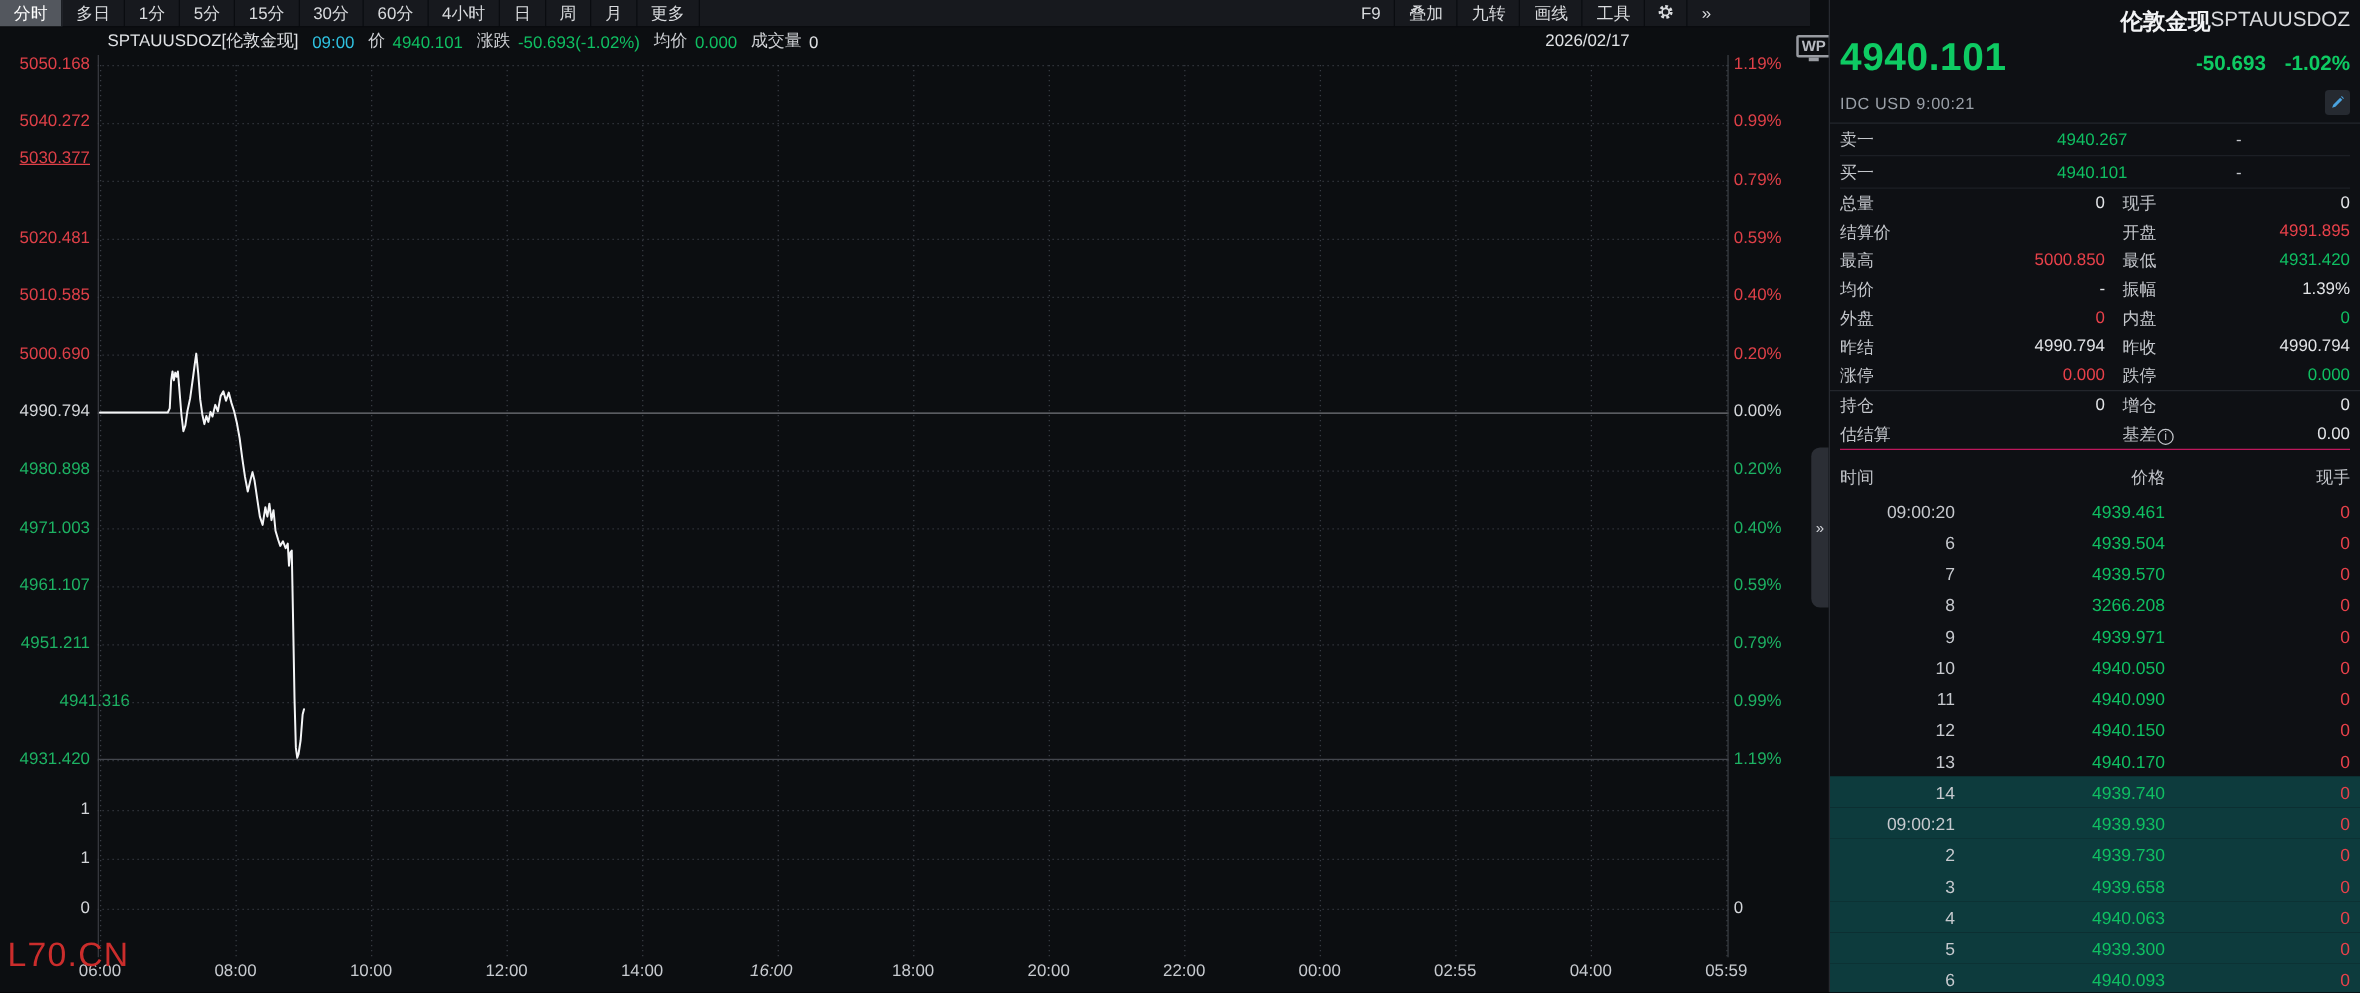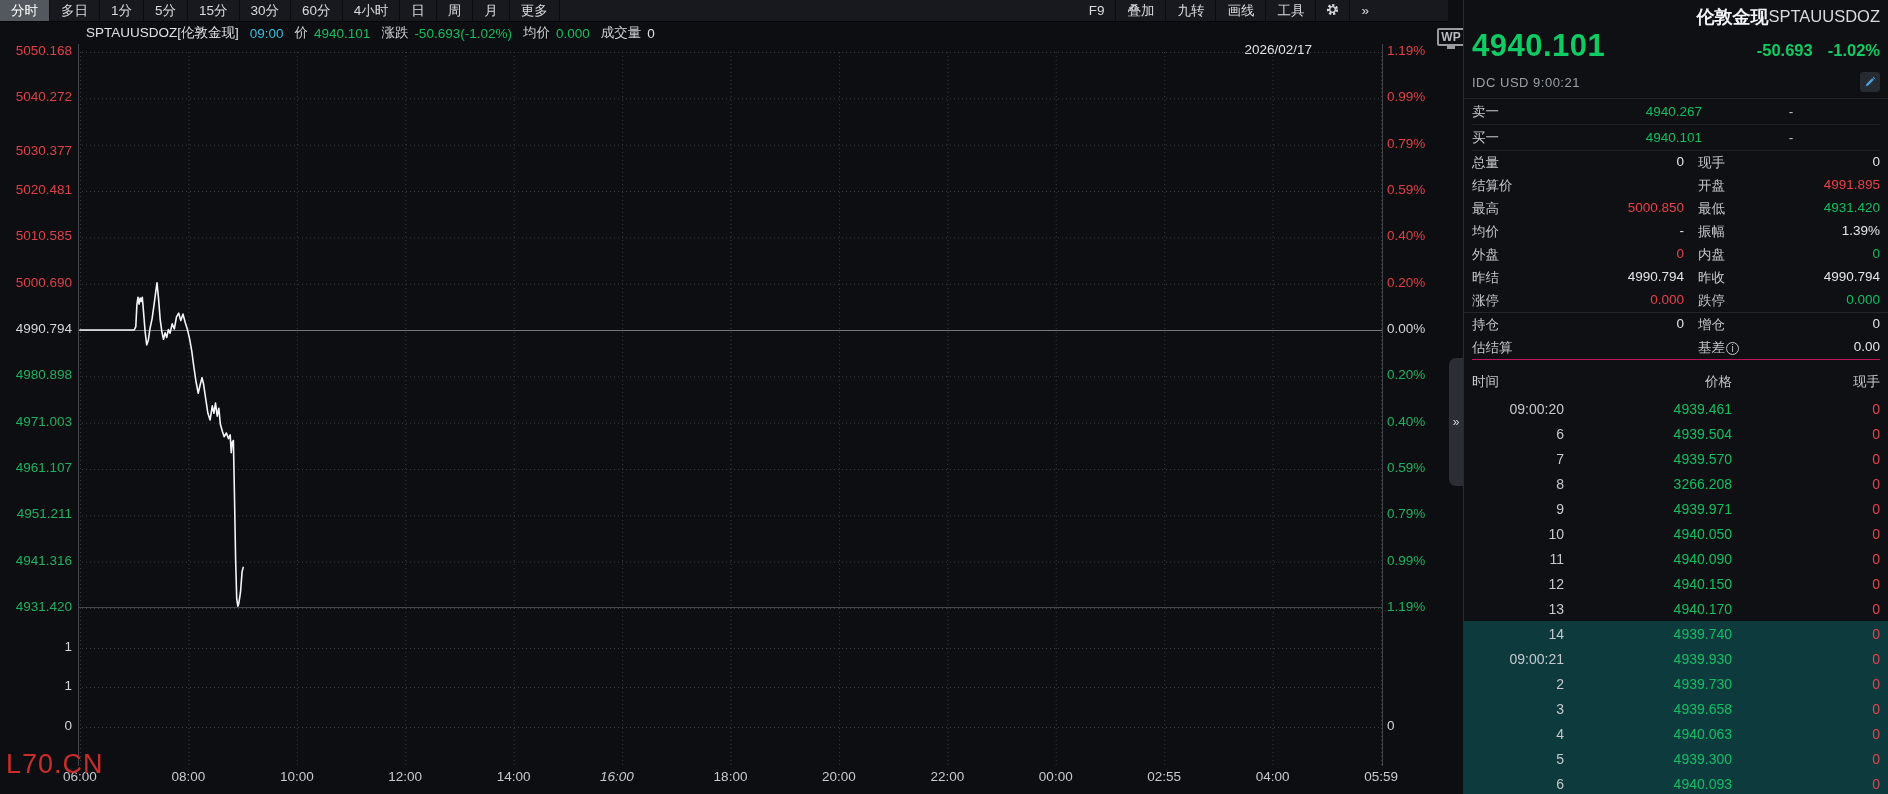--- a/index.html
+++ b/index.html
@@ -13,21 +13,21 @@
   .tab.sel{background:#53575e;color:#fff;}
   .tb-spacer{flex:1;border:none;}
   .act-icon{display:flex;align-items:center;padding:0 9px;border-right:1px solid #0a0c10;}
   .tabbar-pad{width:68px;}
 
   
   .chead{position:absolute;left:0;top:22px;width:1448px;height:22px;display:flex;align-items:center;
          padding-left:86px;box-sizing:border-box;font-size:13.5px;white-space:nowrap;}
   .chead span{margin-right:11px;}
   .wh{color:#dfe1e4}.lb{color:#cfd1d5}.cy{color:#2fc1e0}.gr{color:#0fbf62}
-  .cdate{position:absolute;left:1228px;top:42px;width:84px;text-align:right;color:#dfe1e4;font-size:13.5px;}
+  .cdate{position:absolute;left:1228px;top:25px;width:84px;text-align:center;color:#dfe1e4;font-size:13.5px;}
   .wpbadge{position:absolute;left:1437px;top:28px;width:24px;height:14px;border:2px solid #989ba1;border-radius:2px;
            font-size:12px;font-weight:bold;color:#b7bac0;text-align:center;line-height:14px;}
   .wpbadge:after{content:"";position:absolute;left:8px;bottom:-5px;width:8px;height:3px;background:#989ba1;}
 
   
   .yl{position:absolute;left:0;width:72px;text-align:right;font-size:13.5px;}
   .yr{position:absolute;left:1387px;font-size:13.5px;}
   .xl{position:absolute;top:769px;width:64px;text-align:center;font-size:13.5px;color:#c7cacf;}
   .ax-red{color:#df4048}.ax-green{color:#1db263}.ax-white{color:#d4d6da}
 
@@ -124,30 +124,30 @@
     <span class="gr">0.000</span>
     <span class="lb" style="margin-right:6px">成交量</span>
     <span class="wh">0</span>
   </div>
   <div class="cdate">2026/02/17</div>
   <div class="wpbadge">WP</div>
 
   <div id="axisL">
       <div class="yl ax-red" style="top: 43px;">5050.168</div>
       <div class="yl ax-red" style="top: 89.3333px;">5040.272</div>
-      <div class="yl ax-red" style="top: 143px;">5030.377</div>
+      <div class="yl ax-red" style="top: 118px; text-decoration: underline;">5030.377</div>
       <div class="yl ax-red" style="top: 182px;">5020.481</div>
       <div class="yl ax-red" style="top: 228.333px;">5010.585</div>
       <div class="yl ax-red" style="top: 274.667px;">5000.690</div>
       <div class="yl ax-white" style="top: 321px;">4990.794</div>
       <div class="yl ax-green" style="top: 367.333px;">4980.898</div>
       <div class="yl ax-green" style="top: 413.667px;">4971.003</div>
       <div class="yl ax-green" style="top: 460px;">4961.107</div>
       <div class="yl ax-green" style="top: 506.333px;">4951.211</div>
-      <div class="yl ax-green" style="top: 552.667px;">4941.316</div>
+      <div class="yl ax-green" style="top: 552.667px; padding-left: 32px;">4941.316</div>
       <div class="yl ax-green" style="top: 599px;">4931.420</div>
     </div>
   <div id="axisR">
       <div class="yr ax-red" style="top: 43px;">1.19%</div>
       <div class="yr ax-red" style="top: 89.3333px;">0.99%</div>
       <div class="yr ax-red" style="top: 135.667px;">0.79%</div>
       <div class="yr ax-red" style="top: 182px;">0.59%</div>
       <div class="yr ax-red" style="top: 228.333px;">0.40%</div>
       <div class="yr ax-red" style="top: 274.667px;">0.20%</div>
       <div class="yr ax-white" style="top: 321px;">0.00%</div>

